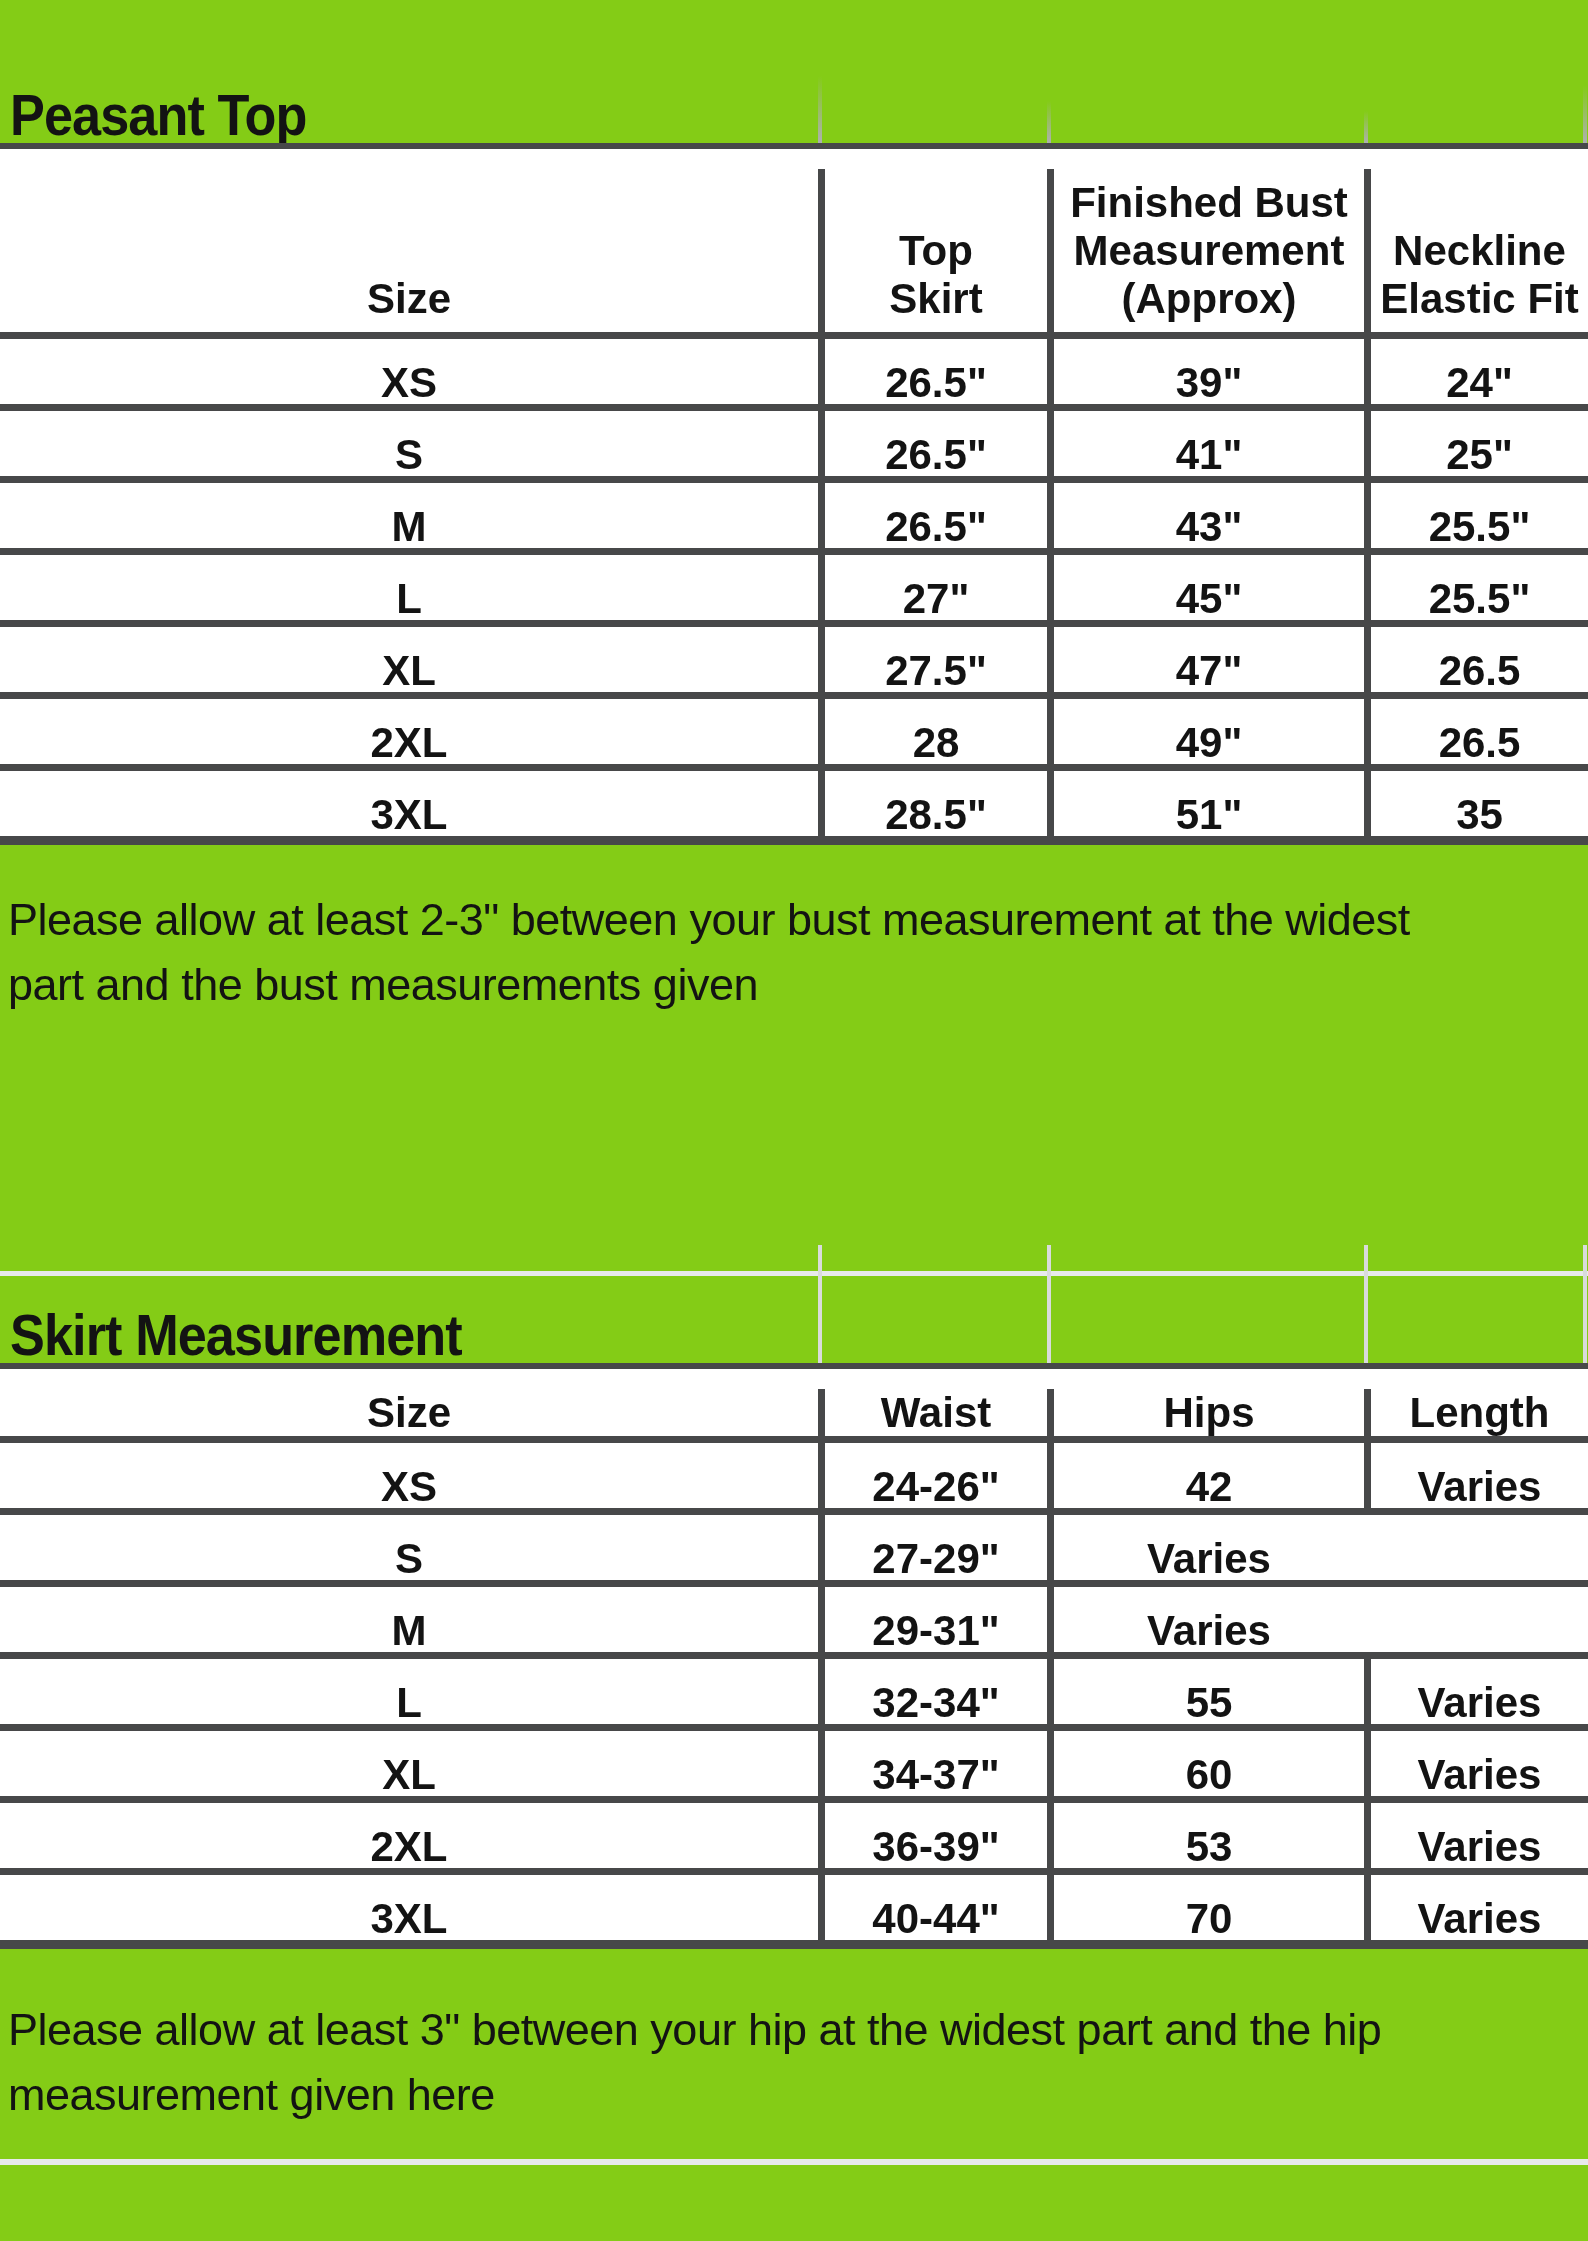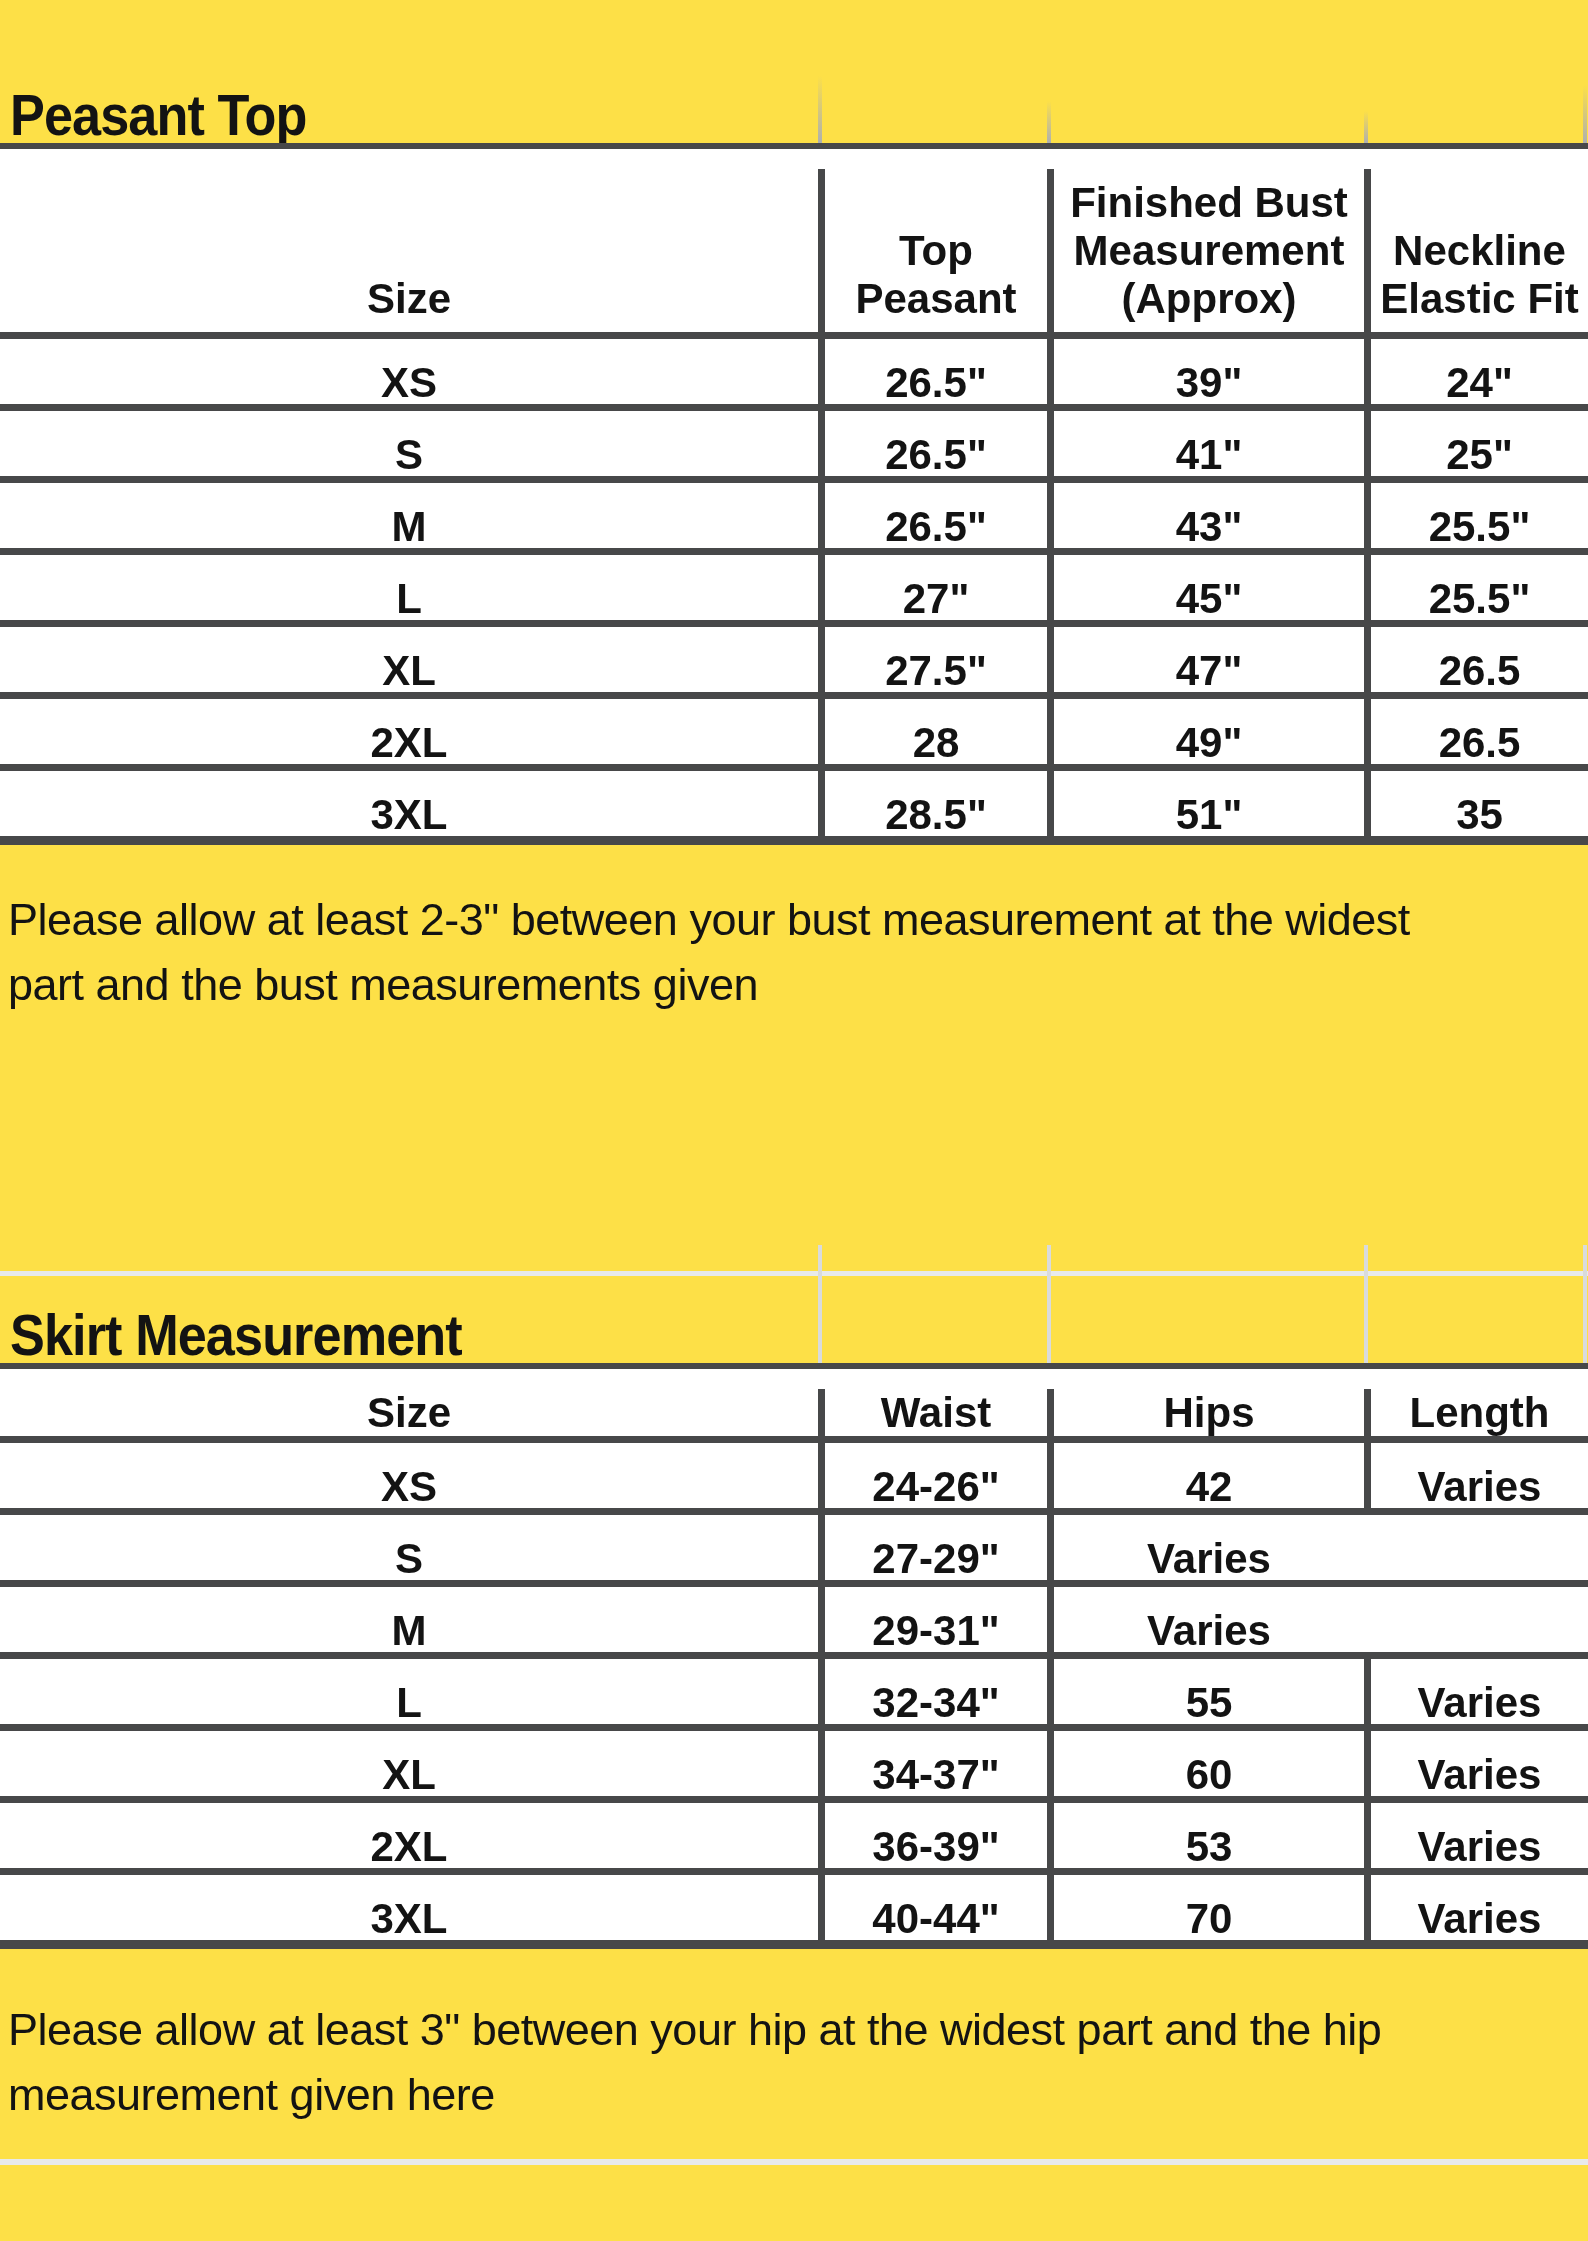--- a/index.html
+++ b/index.html
@@ -3,21 +3,21 @@
 <meta charset="utf-8">
 <style>
   :root{
     --bdr:#474849;
     --ink:#131313;
     --grid-light:#d9dbdc;
     --grid-lighter:#e8eaeb;
   }
   html,body{margin:0;padding:0;}
   body{background:#ffffff;font-family:"Liberation Sans",sans-serif;color:var(--ink);}
-  .page{position:relative;width:1588px;height:2241px;background:#fde047;overflow:hidden;}
+  .page{position:relative;width:1588px;height:2241px;background:#84cc16;overflow:hidden;}
 
   
   .title{
     position:absolute;left:10px;margin:0;
     font-size:58px;font-weight:bold;line-height:1;
     letter-spacing:-1px;white-space:nowrap;
     transform:scaleX(0.9);transform-origin:left center;
   }
   .title-1{top:86px;}
   .title-2{top:1306px;}
@@ -74,21 +74,21 @@
 
   <div class="tick tick-fade" style="left:818px;top:76px;height:67px;"></div>
   <div class="tick tick-fade" style="left:1047px;top:101px;height:42px;"></div>
   <div class="tick tick-fade" style="left:1364px;top:111px;height:32px;"></div>
   <div class="tick tick-fade" style="left:1583px;top:85px;height:58px;"></div>
 
   <section class="table table-a">
       <div class="thead">
         <div class="cell hcell">Size</div>
         <div class="cell hcell vb">Top
-Peasant</div>
+Skirt</div>
         <div class="cell hcell vb">Finished Bust
 Measurement
 (Approx)</div>
         <div class="cell hcell vb">Neckline
 Elastic Fit</div>
       </div>
       <div class="trow">
         <div class="cell dcell">XS</div>
         <div class="cell dcell vb">26.5"</div>
         <div class="cell dcell vb">39"</div>

